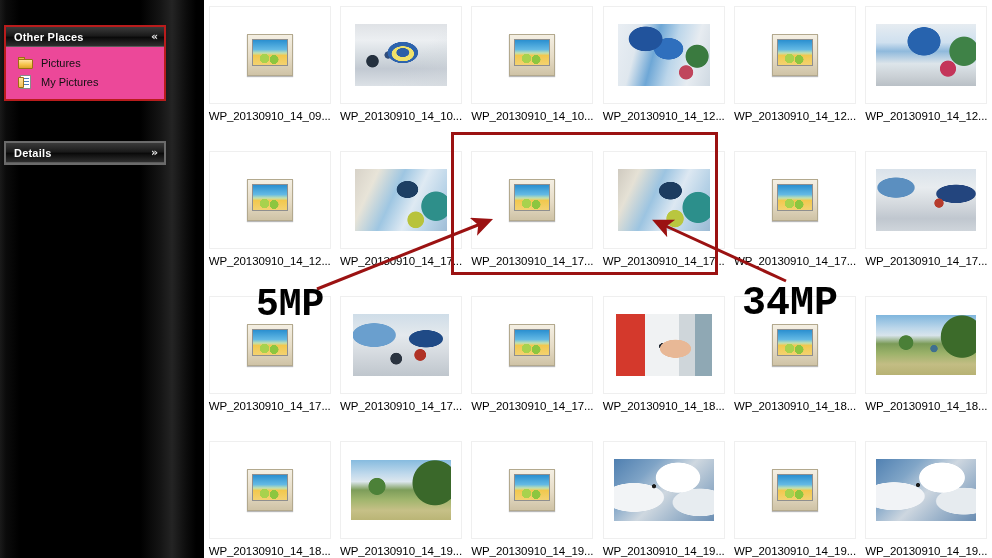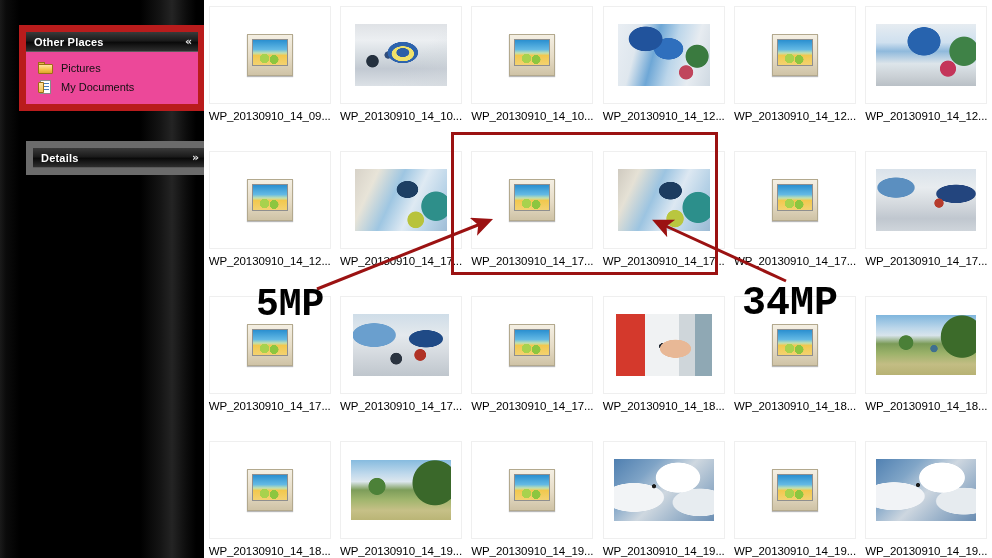--- a/index.html
+++ b/index.html
@@ -30,23 +30,23 @@
     position: absolute;
     left: 0; top: 0;
     width: 204px; height: 558px;
     background: linear-gradient(to right,
         #1a1a1a 0px, #0b0b0b 6px, #000 20px, #000 140px, #141414 160px,
         #242424 172px, #0d0d0d 186px, #000 196px, #000 204px);
   }
 
   .panel {
     position: absolute;
-    left: 19px;
-    width: 186px;
-    border: 7px solid #b91c1c;
+    left: 4px;
+    width: 162px;
+    border: 2px solid #b91c1c;
     background: #ffffff;
     box-sizing: border-box;
   }
   .panel-header {
     height: 20px;
     background: linear-gradient(to bottom, #3a3a3a 0%, #1b1b1b 45%, #0a0a0a 55%, #2e2e2e 100%);
     border-bottom: 1px solid #5a5a5a;
     display: flex;
     align-items: center;
     justify-content: space-between;
@@ -245,28 +245,28 @@
         </span>
         <span class="place-label">Pictures</span>
       </div>
 
       <div class="place-item">
         <span class="ico ico-doc">
           <span class="sheet"></span>
             <span class="lines"></span>
             <span class="fold"></span>
         </span>
-        <span class="place-label">My Documents</span>
+        <span class="place-label">My Pictures</span>
       </div>
 
 
     </div>
   </div>
 
-  <div class="panel" style="top:141px; border-color:#6b6b6b;margin-left:7px;">
+  <div class="panel" style="top:141px; border-color:#6b6b6b;">
     <div class="panel-header">
       <span class="panel-title">Details</span>
       <span class="chevron">»</span>
     </div>
   </div>
 </div>
 
 <div id="file-pane">
   <div id="grid">
       <div class="file-row">

